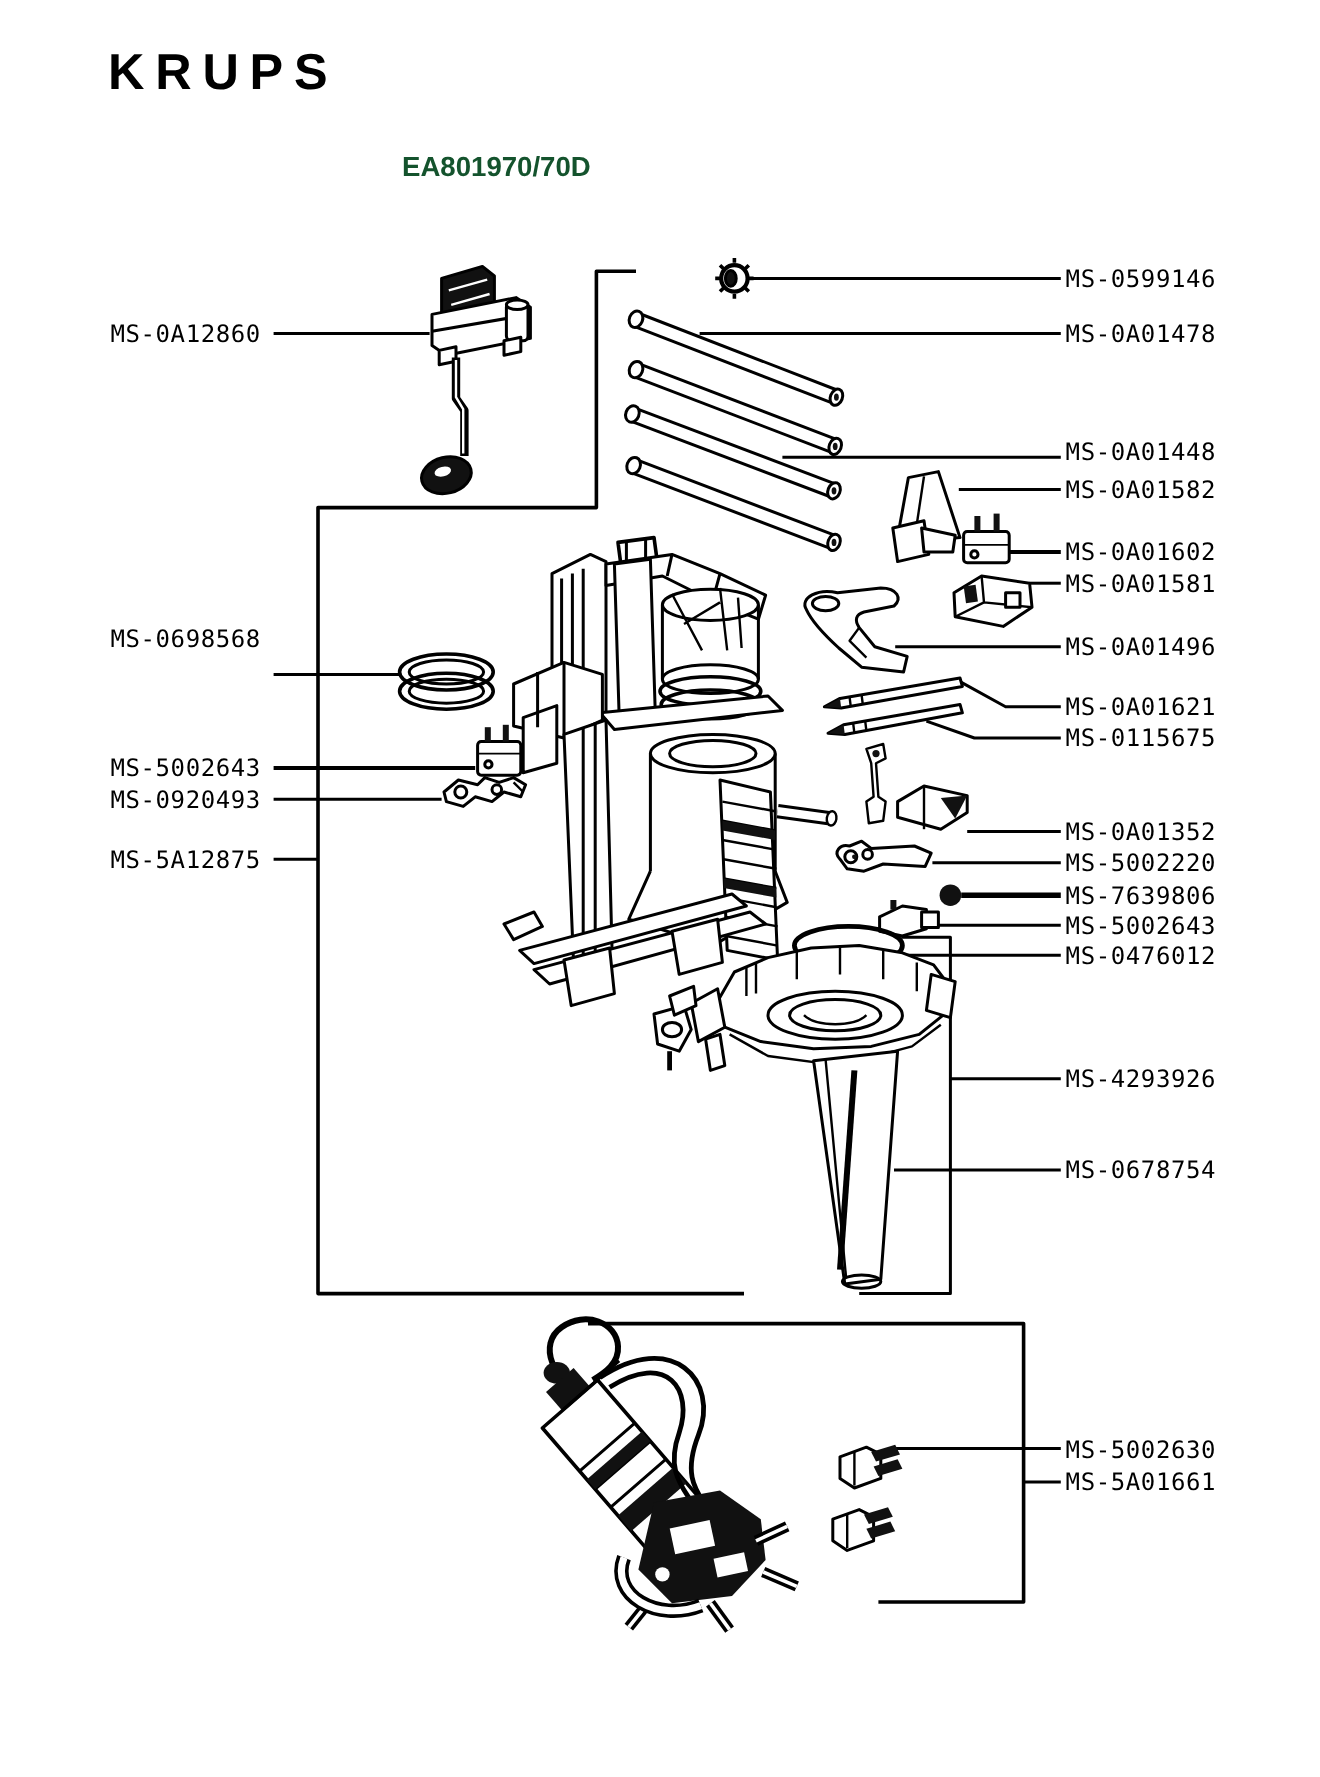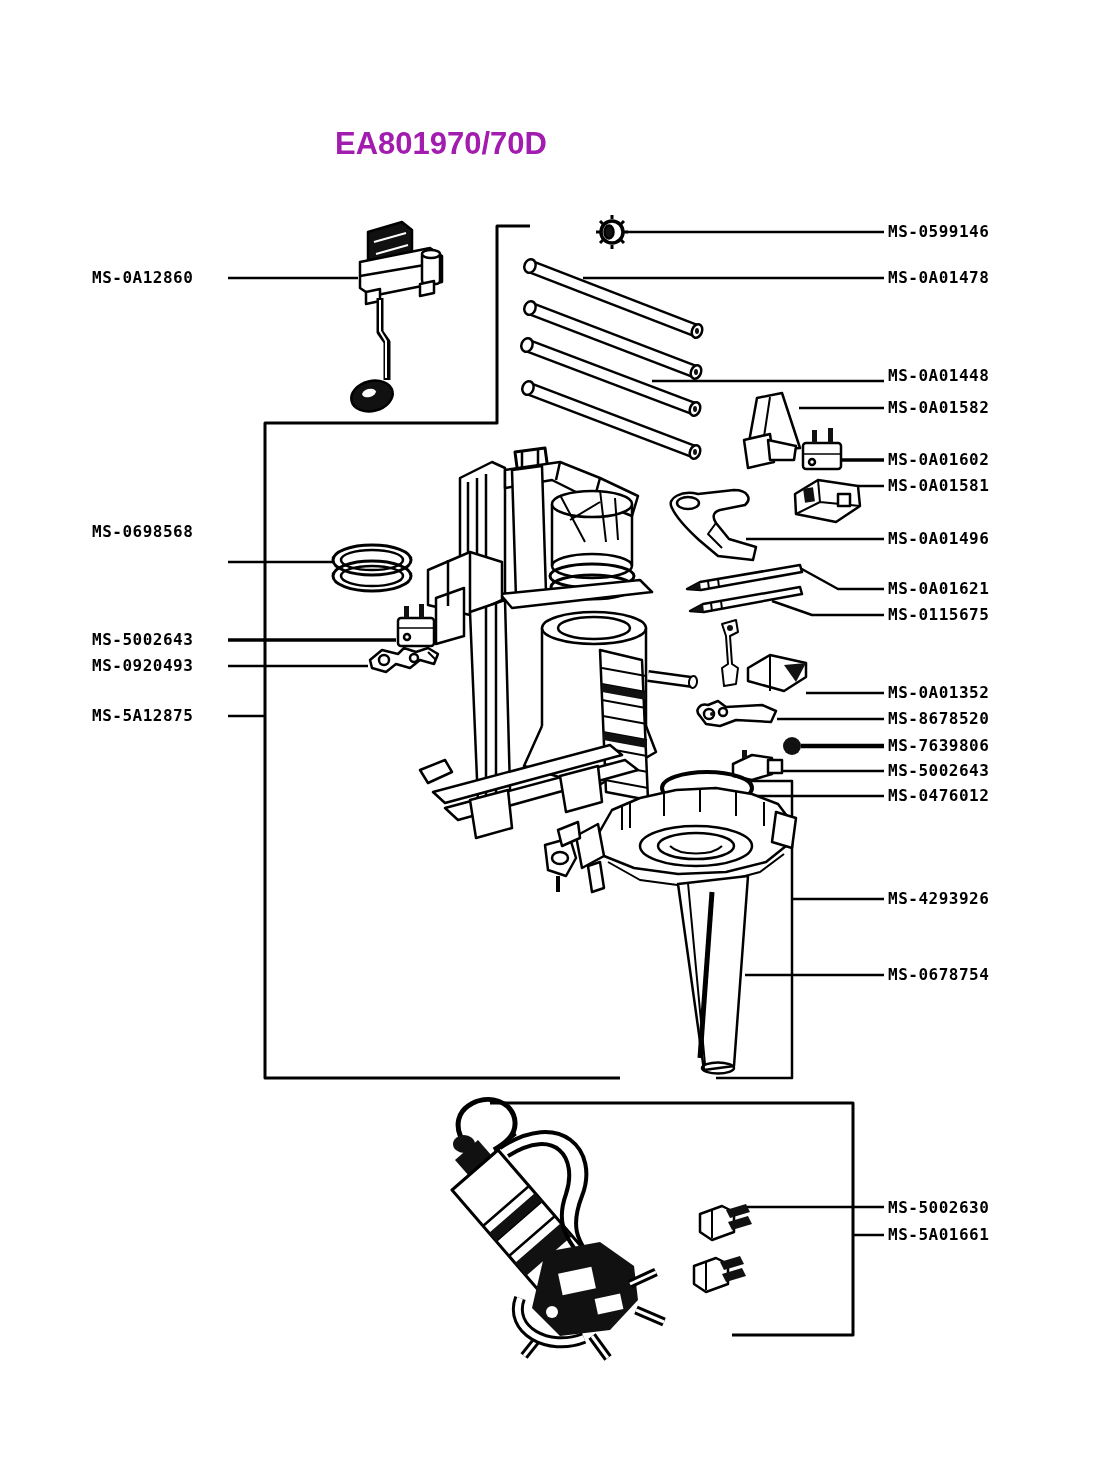--- a/index.html
+++ b/index.html
@@ -1,51 +1,52 @@
 <!DOCTYPE html>
 <html><head>
 <meta charset="utf-8">
 <style>
   html,body{margin:0;padding:0;background:#fff;}
   #page{position:relative;width:1100px;height:1481px;background:#fff;overflow:hidden;
         font-family:"Liberation Sans",sans-serif;}
   #art{position:absolute;left:0;top:0;}
   .brand{position:absolute;left:90px;top:36px;font-size:42px;font-weight:bold;
          letter-spacing:9px;color:#000;}
-  .doc-title{position:absolute;left:335px;top:126px;font-size:31px;font-weight:bold;color:#a21caf;}
+  .doc-title{position:absolute;left:335px;top:126px;font-size:23px;font-weight:bold;color:#14532d;}
   .plabel{position:absolute;height:24px;line-height:24px;
-          font-family:"DejaVu Sans Mono",monospace;font-weight:bold;font-size:16px;
+          font-family:"DejaVu Sans Mono",monospace;font-weight:normal;font-size:20px;
           letter-spacing:0.5px;color:#000;white-space:nowrap;}
   .plabel.left{left:92px;}
   .plabel.right{left:888px;}
 </style>
 </head>
 <body>
 
 <div id="page">
 
+  <div class="brand">KRUPS</div>
   <div class="doc-title">EA801970/70D</div>
 
   <div class="plabel left" style="top:266px">MS-0A12860</div>
   <div class="plabel left" style="top:520px">MS-0698568</div>
   <div class="plabel left" style="top:628px">MS-5002643</div>
   <div class="plabel left" style="top:654px">MS-0920493</div>
   <div class="plabel left" style="top:704px">MS-5A12875</div>
 
   <div class="plabel right" style="top:220px">MS-0599146</div>
   <div class="plabel right" style="top:266px">MS-0A01478</div>
   <div class="plabel right" style="top:364px">MS-0A01448</div>
   <div class="plabel right" style="top:396px">MS-0A01582</div>
   <div class="plabel right" style="top:448px">MS-0A01602</div>
   <div class="plabel right" style="top:474px">MS-0A01581</div>
   <div class="plabel right" style="top:527px">MS-0A01496</div>
   <div class="plabel right" style="top:577px">MS-0A01621</div>
   <div class="plabel right" style="top:603px">MS-0115675</div>
   <div class="plabel right" style="top:681px">MS-0A01352</div>
-  <div class="plabel right" style="top:707px">MS-8678520</div>
+  <div class="plabel right" style="top:707px">MS-5002220</div>
   <div class="plabel right" style="top:734px">MS-7639806</div>
   <div class="plabel right" style="top:759px">MS-5002643</div>
   <div class="plabel right" style="top:784px">MS-0476012</div>
   <div class="plabel right" style="top:887px">MS-4293926</div>
   <div class="plabel right" style="top:963px">MS-0678754</div>
   <div class="plabel right" style="top:1196px">MS-5002630</div>
   <div class="plabel right" style="top:1223px">MS-5A01661</div>
 
   <svg id="art" width="1100" height="1481" viewBox="0 0 1100 1481">
     <g fill="none" stroke="#000" stroke-width="2.5" stroke-linejoin="round">

